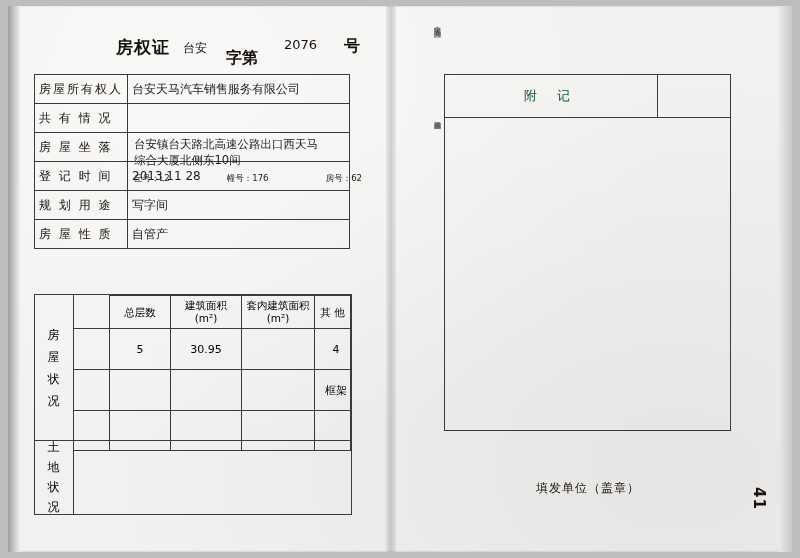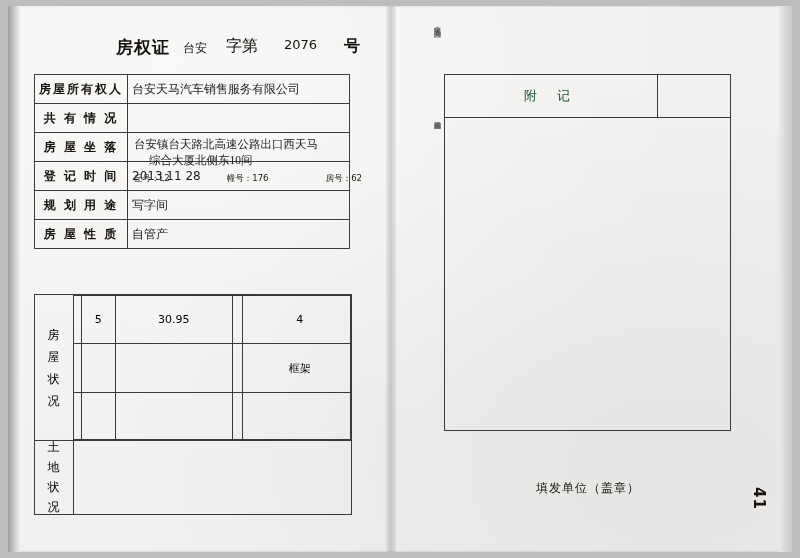--- a/index.html
+++ b/index.html
@@ -73,22 +73,22 @@
   }
   .title-main {
     position: absolute; left: 0; top: 0;
     font-size: 17px; font-weight: bold; letter-spacing: 1px;
   }
   .title-place {
     position: absolute; left: 67px; top: 4px;
     font-size: 12px;
   }
   .title-zidi {
-    position: absolute; left: 110px; top: 0px;
-    font-size: 16px; font-weight: normal;
+    position: absolute; left: 110px; top: 12px;
+    font-size: 16px; font-weight: bold;
   }
   .title-num {
     position: absolute; left: 168px; top: 1px;
     font-size: 13px;
   }
   .title-hao {
     position: absolute; left: 228px; top: 0px;
     font-size: 16px; font-weight: bold;
   }
 
@@ -103,45 +103,43 @@
     color: #16130f;
   }
   .tbl td {
     border: 1px solid #3a3a3a;
     padding: 0 4px;
     vertical-align: middle;
     height: 28px;
   }
   .lbl {
     width: 76px;
-    text-align: center;
     letter-spacing: 2px;
     font-size: 12px;
     white-space: nowrap;
-    font-weight: bold;
   }
   .val {
     font-size: 12px;
     padding-left: 6px;
   }
   .val-hand {
     font-family: "DejaVu Sans", sans-serif;
     font-size: 12px;
     color: #1a1a1a;
   }
   .addr-cell {
     height: 56px;
     position: relative;
     padding: 0;
   }
   .addr-line1 {
     position: absolute; left: 6px; top: 4px; font-size: 11.5px; white-space: nowrap;
   }
   .addr-line2 {
-    position: absolute; left: 21px; top: 20px; font-size: 11.5px; white-space: nowrap; font-family: Liberation Serif, serif;
+    position: absolute; left: 6px; top: 20px; font-size: 11.5px; white-space: nowrap;
   }
   .addr-sub {
     position: absolute; left: 6px; top: 40px;
     width: 228px; font-size: 8.5px;
     display: flex; justify-content: space-between;
   }
   .addr-sub span { white-space: nowrap; }
 
   
   .status-wrap {
@@ -355,20 +353,33 @@
     <div class="status-wrap">
       <div class="status-lbl">
         <span>房</span>
         <span>屋</span>
         <span>状</span>
         <span>况</span>
       </div>
       <div class="status-grid">
         <table class="sg-table">
           <tbody>
+              <tr class="hdr">
+            <td class="first" style="width:34px"></td>
+            <td style="width:58px">总层数</td>
+            <td style="width:68px">
+              <span>建筑面积</span><br>
+              <span>(m²)</span>
+            </td>
+            <td style="width:70px">
+              <span>套内建筑面积</span><br>
+              <span>(m²)</span>
+            </td>
+            <td>其  他</td>
+          </tr>
           <tr class="r1">
             <td class="first"></td>
             <td class="cellval">5</td>
             <td class="cellval">30.95</td>
             <td class="cellval"></td>
             <td class="cellval sg-left">4</td>
           </tr>
           <tr class="r2">
             <td class="first"></td>
             <td class="cellval"></td>

